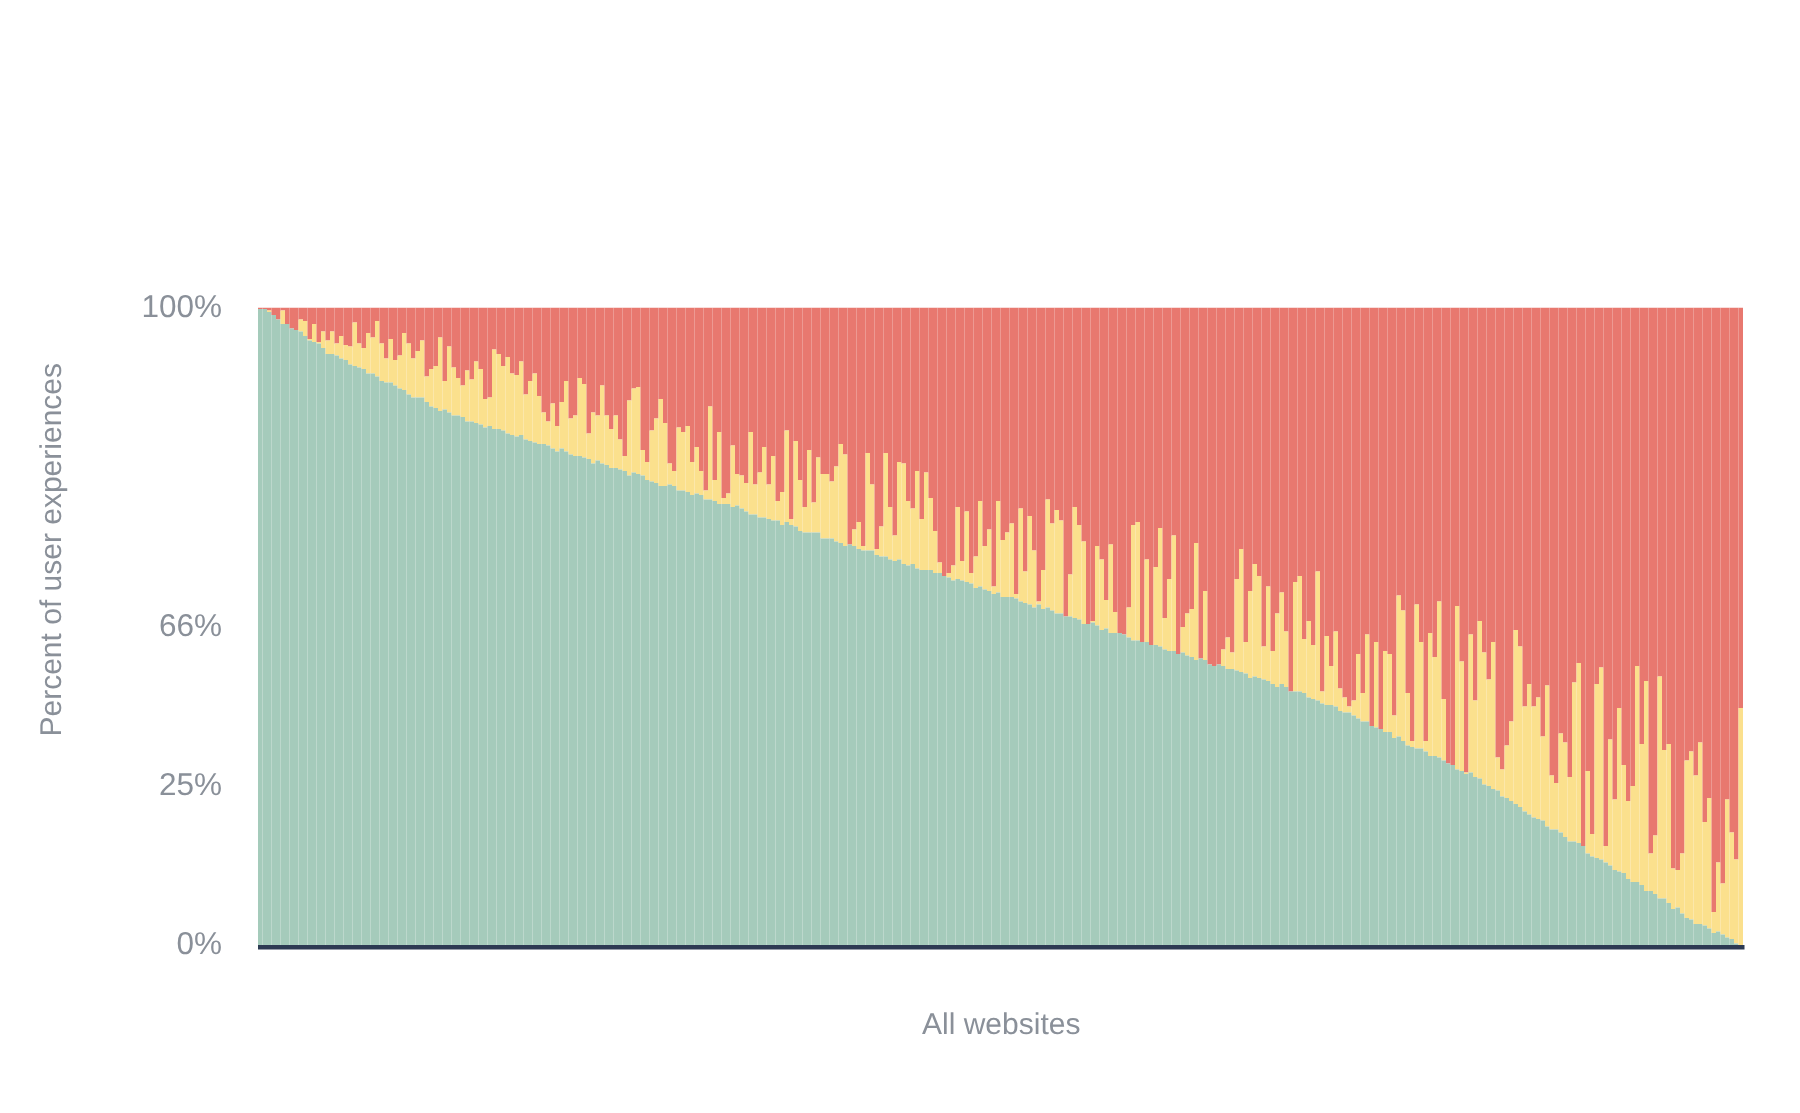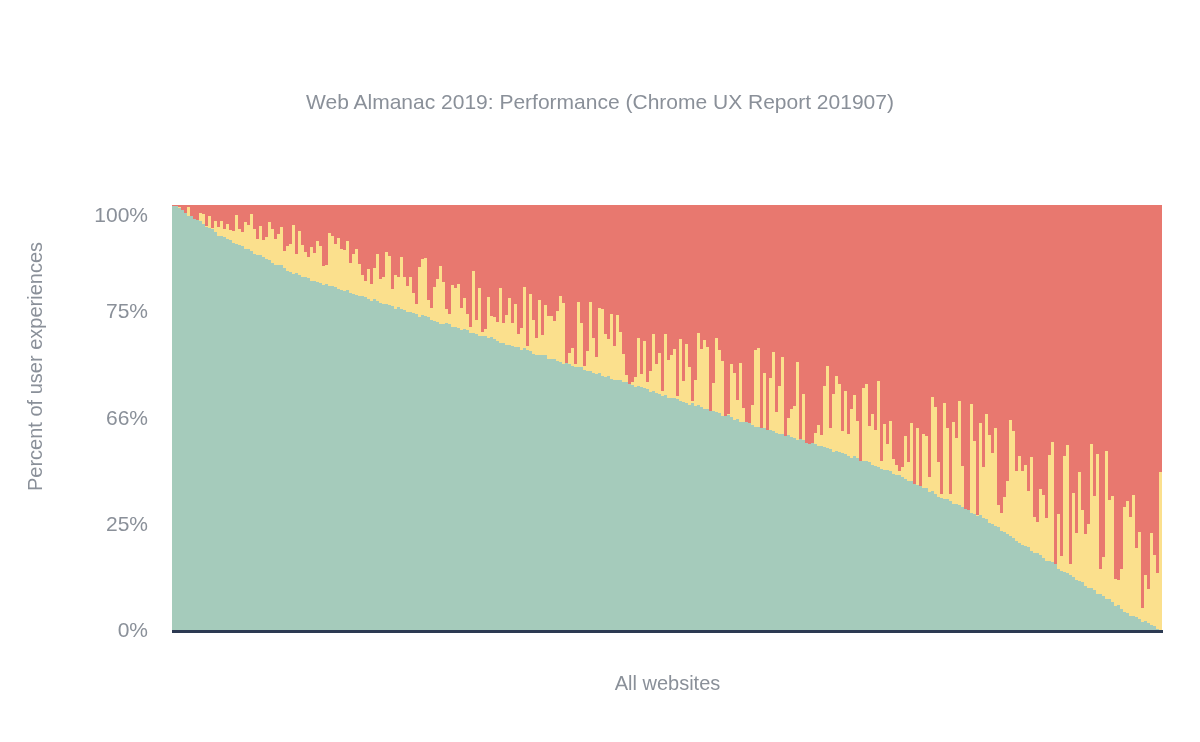--- a/index.html
+++ b/index.html
@@ -143,26 +143,24 @@
     font-size: 20px;
     color: #8a9099;
     white-space: nowrap;
   }
 </style>
 </head>
 <body>
 
 <div class="chart-root">
 
-  <div class="chart-subtitle">Web Almanac 2019: Performance (Chrome UX Report 201907)</div>
 
 
   <div class="y-axis-labels">
-    <div class="y-tick" style="top:215px">100%</div>
-    <div class="y-tick" style="top:311.25px">75%</div>
+    <div class="y-tick" style="top:205px">100%</div>
     <div class="y-tick" style="top:417.5px">66%</div>
     <div class="y-tick" style="top:523.75px">25%</div>
     <div class="y-tick" style="top:630px">0%</div>
   </div>
 
   <div class="plot-area">
     <div class="bars" id="bars">
         <div class="bar">
           <div class="seg-slow" style="height: 0.191363%; background: rgb(232, 120, 111);"></div>
           <div class="seg-moderate" style="height: 0%; background: rgb(251, 224, 141);"></div>

